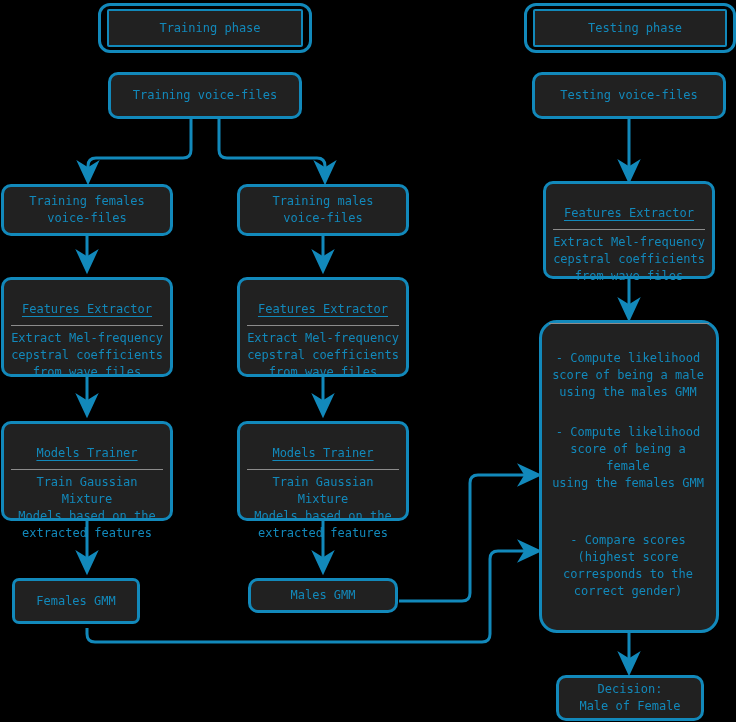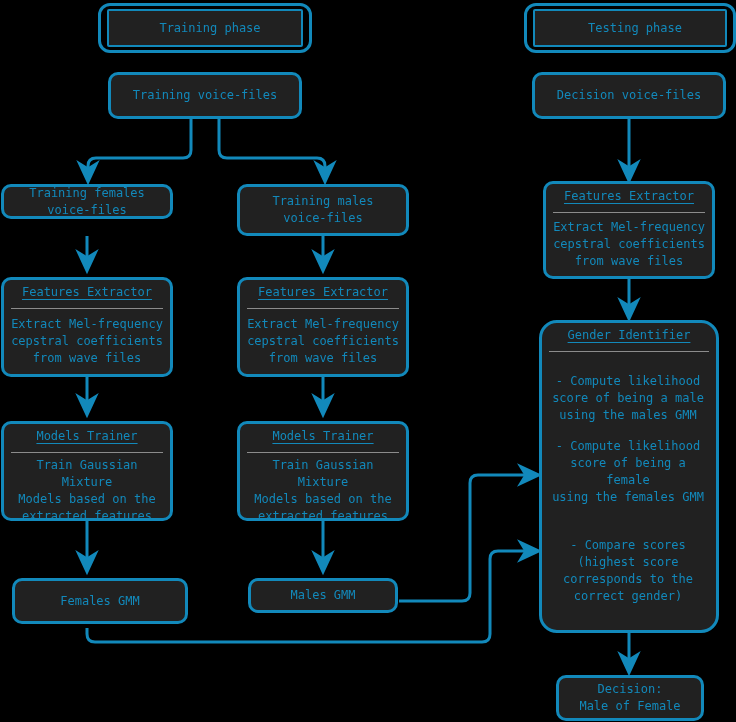--- a/index.html
+++ b/index.html
@@ -71,21 +71,21 @@
     padding-left: 10px;
   }
   
   .sect {
     justify-content: flex-start;
     padding: 0;
   }
   .sect .title {
     width: 100%;
     box-sizing: border-box;
-    padding: 4px 4px 7px 4px;
+    padding: 21px 4px 7px 4px;
     font-size: 12px;
     text-decoration: underline;
     text-underline-offset: 3px;
     color: #1289bb;
   }
   .sect .divider {
     width: calc(100% - 14px);
     height: 1px;
     background: #8c8c8c;
     flex: none;
@@ -149,24 +149,24 @@
 
   <div class="node phase" style="left:524px; top:3px; width:212px; height:50px;">
     <div class="inner">Testing phase</div>
   </div>
 
   <div class="node" style="left:108px; top:72px; width:194px; height:47px;">
     <div class="plain">Training voice-files</div>
   </div>
 
   <div class="node" style="left:532px; top:72px; width:194px; height:47px;">
-    <div class="plain">Decision voice-files</div>
-  </div>
-
-  <div class="node" style="left:1px; top:184px; width:172px; height:35px;">
+    <div class="plain">Testing voice-files</div>
+  </div>
+
+  <div class="node" style="left:1px; top:184px; width:172px; height:52px;">
     <div class="plain">Training females
 voice-files</div>
   </div>
 
   <div class="node" style="left:237px; top:184px; width:172px; height:52px;">
     <div class="plain">Training males
 voice-files</div>
   </div>
 
   <div class="node sect" style="left:1px; top:277px; width:172px; height:100px;">
@@ -202,30 +202,29 @@
   </div>
 
   <div class="node sect" style="left:237px; top:421px; width:172px; height:100px;">
     <div class="title">Models Trainer</div>
     <div class="divider"></div>
     <div class="body">Train Gaussian Mixture
 Models based on the
 extracted features</div>
   </div>
 
-  <div class="node" style="left:12px; top:578px; width:176px; height:46px;">
+  <div class="node" style="left:12px; top:578px; width:128px; height:46px;border-radius:7px;">
     <div class="plain">Females GMM</div>
   </div>
 
   <div class="node" style="left:248px; top:578px; width:150px; height:35px;">
     <div class="plain">Males GMM</div>
   </div>
 
   <div class="node sect tall" style="left:539px; top:320px; width:180px; height:313px; border-radius:18px;">
-    <div class="title">Gender Identifier</div>
     <div class="divider"></div>
     <div class="body" style="flex-direction:column; align-items:center; justify-content:space-around; padding:14px 6px 18px 4px;">
       <div style="white-space:pre-line;">- Compute likelihood
 score of being a male
 using the males GMM</div>
       <div style="white-space:pre-line;">- Compute likelihood
 score of being a female
 using the females GMM</div>
       <div style="white-space:pre-line;margin-top:16px;">- Compare scores
 (highest score

